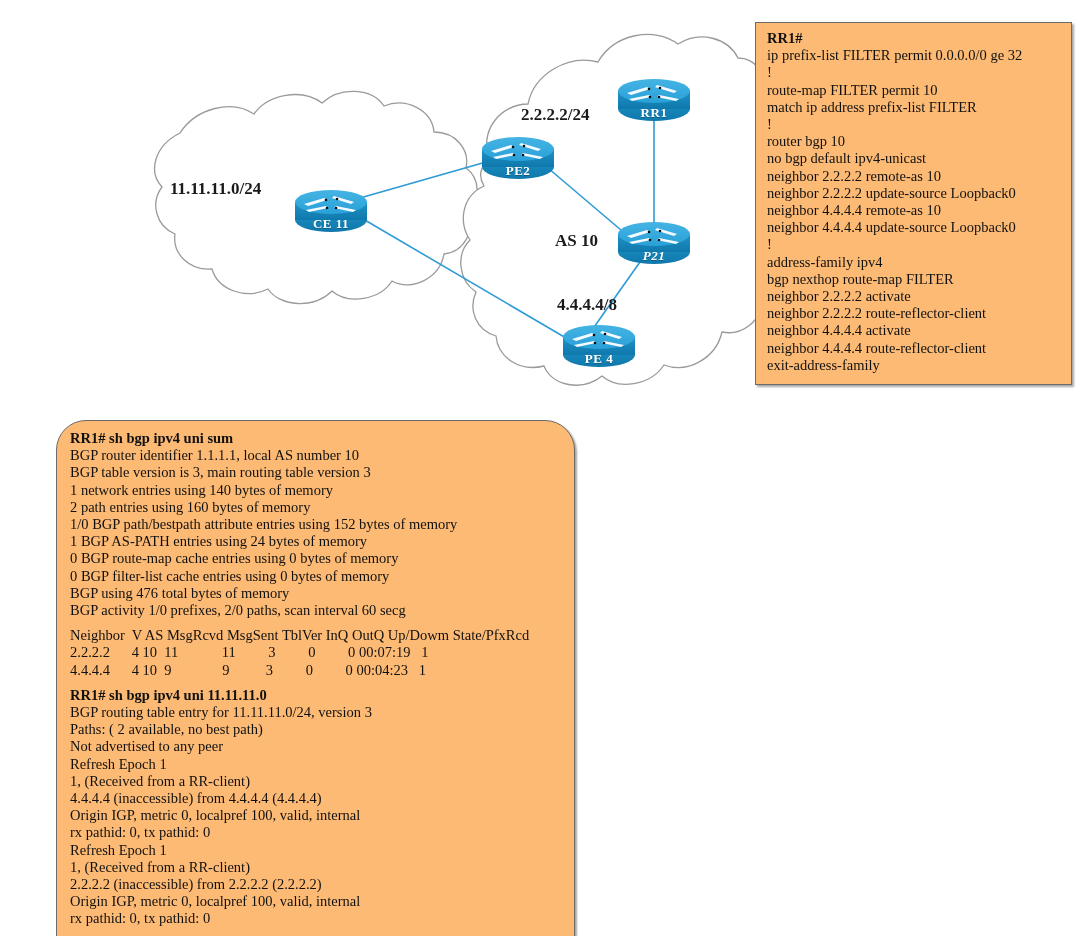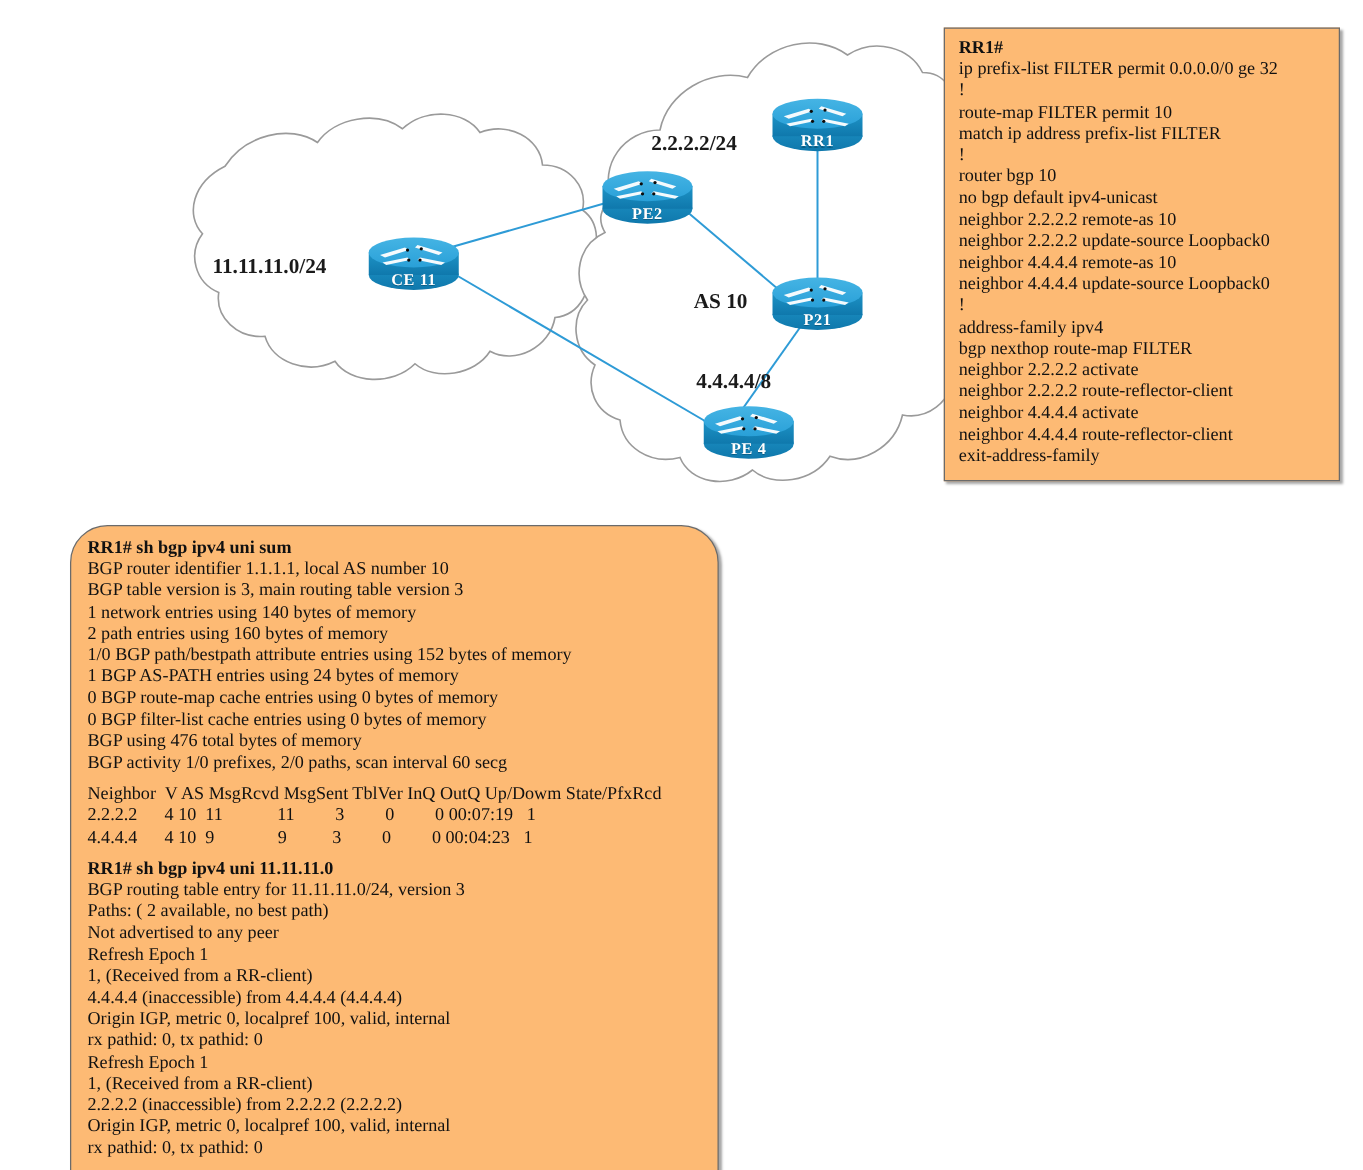--- a/index.html
+++ b/index.html
@@ -226,21 +226,21 @@
       <g fill="#0b0b0b">
         <circle cx="32" cy="14" r="1.3"></circle>
           <circle cx="43" cy="13" r="1.3"></circle>
         <circle cx="33" cy="22" r="1.3"></circle>
           <circle cx="42" cy="22" r="1.3"></circle>
       </g>
     </svg>
     <div class="rlabel">RR1</div>
   </div>
 
-  <div class="router" style="left:617px; top:218px;">
+  <div class="router" style="left:617px; top:218px;font-style:italic;">
     <svg class="barrel" viewBox="0 0 74 48">
       <ellipse cx="37" cy="34" rx="36" ry="12" fill="url(#gradBody)"></ellipse>
       <rect x="1" y="16" width="72" height="18" fill="url(#gradBody)"></rect>
       <ellipse cx="37" cy="16" rx="36" ry="12" fill="url(#gradTop)"></ellipse>
       <g fill="#ffffff" opacity="0.95">
         <path d="M10,18 L30,12 L33,14 L14,20 Z"></path>
         <path d="M40,10 L60,16 L57,18 L38,12 Z"></path>
         <path d="M12,24 L32,20 L34,22 L15,26 Z"></path>
         <path d="M42,20 L62,24 L59,26 L40,22 Z"></path>
       </g>
@@ -268,21 +268,21 @@
       <g fill="#0b0b0b">
         <circle cx="32" cy="14" r="1.3"></circle>
           <circle cx="43" cy="13" r="1.3"></circle>
         <circle cx="33" cy="22" r="1.3"></circle>
           <circle cx="42" cy="22" r="1.3"></circle>
       </g>
     </svg>
     <div class="rlabel">PE 4</div>
   </div>
 
-  <div class="netlabel" style="left:170px; top:203px;">11.11.11.0/24</div>
+  <div class="netlabel" style="left:170px; top:179px;">11.11.11.0/24</div>
 
   <div class="netlabel" style="left:521px; top:105px;">2.2.2.2/24</div>
 
   <div class="netlabel" style="left:519px; top:231px;margin-left:36px;">AS 10</div>
 
   <div class="netlabel" style="left:557px; top:295px;">4.4.4.4/8</div>
 </div>
 
 <div class="textbox" id="config-box">
   <div class="lines">

